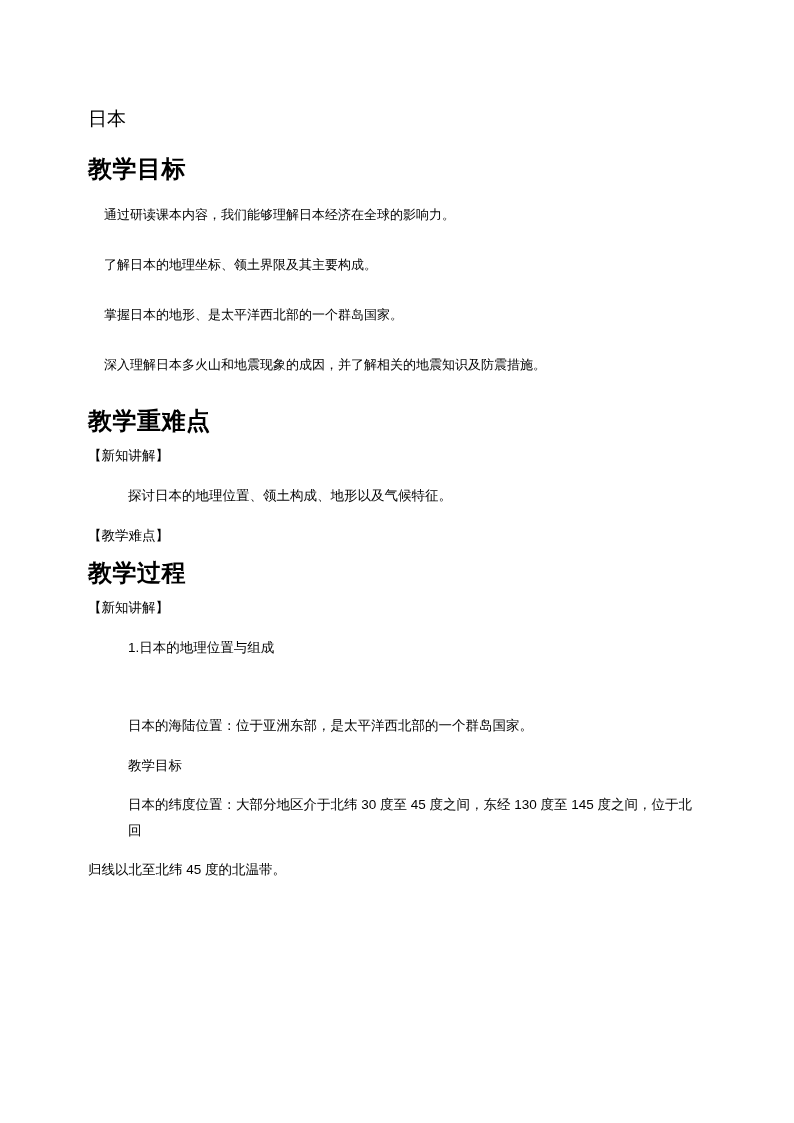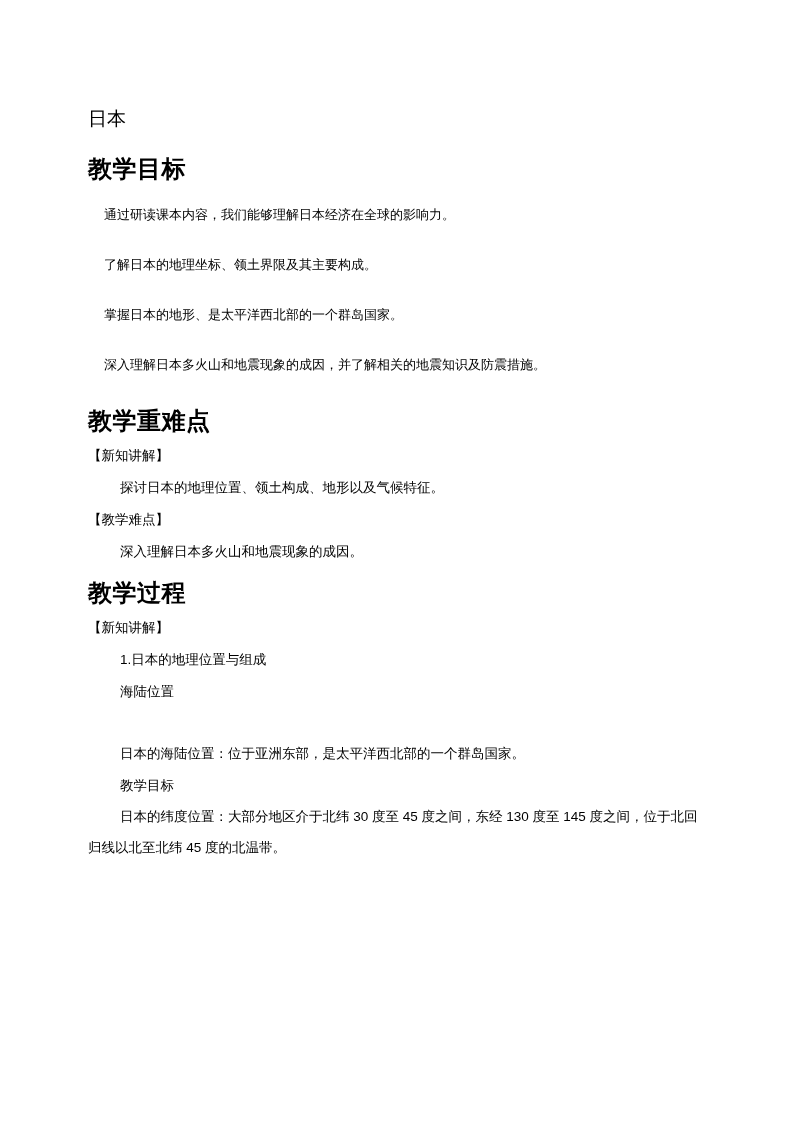--- a/index.html
+++ b/index.html
@@ -50,21 +50,21 @@
   }
   .bracket-line {
     font-size: 13.5px;
     line-height: 28px;
     margin: 0;
     font-family: "Liberation Sans", "DejaVu Sans", sans-serif;
   }
   .small-indent {
     font-size: 13.5px;
     line-height: 28px;
-    margin: 4px;
+    margin: 12px;
     padding-left: 28px;
     font-family: "Liberation Sans", "DejaVu Sans", sans-serif;
   }
   .small-indent.tight {
     line-height: 26px;
   }
   .gap-s { height: 10px; }
   .gap-l { height: 26px; }
 </style>
 </head>
@@ -82,30 +82,28 @@
     <p class="body-line">掌握日本的地形、是太平洋西北部的一个群岛国家。</p>
     <p class="body-line">深入理解日本多火山和地震现象的成因，并了解相关的地震知识及防震措施。</p>
 
     <div class="gap-s"></div>
 
     <h2 class="h-section">教学重难点</h2>
 
     <p class="bracket-line">【新知讲解】</p>
     <p class="small-indent">探讨日本的地理位置、领土构成、地形以及气候特征。</p>
     <p class="bracket-line">【教学难点】</p>
-    <p class="small-indent">深入理解日本多火山和地震现象的成因。</p>
 
     <div class="gap-s"></div>
 
     <h2 class="h-section">教学过程</h2>
 
     <p class="bracket-line">【新知讲解】</p>
 
     <p class="small-indent">1.日本的地理位置与组成</p>
-    <p class="small-indent">海陆位置</p>
 
     <div class="gap-l"></div>
 
     <p class="small-indent">日本的海陆位置：位于亚洲东部，是太平洋西北部的一个群岛国家。</p>
     <p class="small-indent">教学目标</p>
 
     <p class="small-indent tight">日本的纬度位置：大部分地区介于北纬 30 度至 45 度之间，东经 130 度至 145 度之间，位于北回</p>
     <p class="bracket-line">归线以北至北纬 45 度的北温带。</p>
 
   </div>

